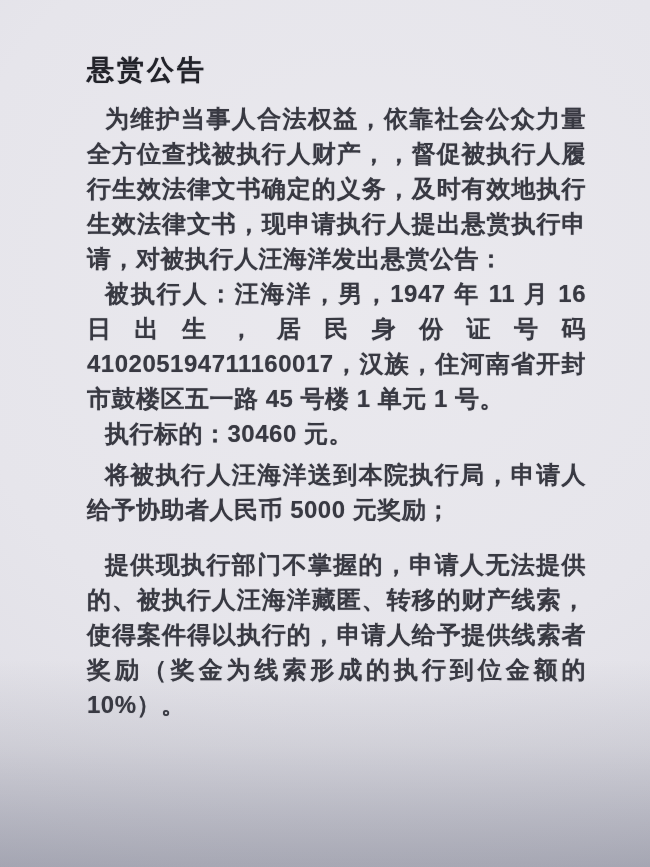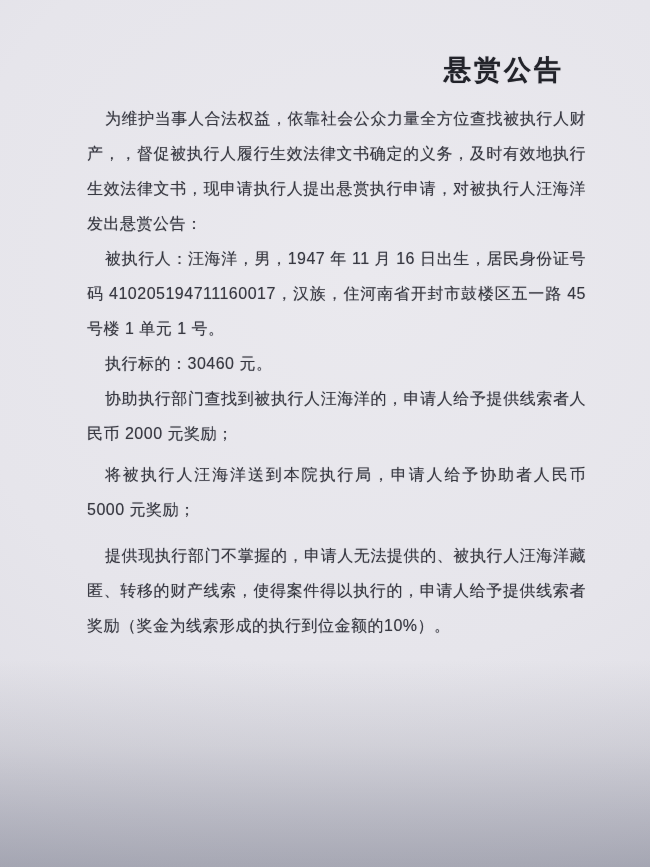--- a/index.html
+++ b/index.html
@@ -35,46 +35,46 @@
     position: absolute;
     top: 0;
     left: 0;
     width: 650px;
     box-sizing: border-box;
     padding: 52px 64px 0 87px;
     color: #35363e;
   }
   .doc-title {
     margin: 0 22px 13px 0;
-    text-align: right;
+    text-align: left;
     font-size: 27px;
     font-weight: bold;
     letter-spacing: 3px;
     color: #22232a;
     text-shadow: 0 0 1px rgba(34,35,42,0.55);
   }
   .para {
     margin: 0;
-    font-size: 16px;
+    font-size: 24px;
     line-height: 35px;
     letter-spacing: 0.5px;
     text-align: justify;
     text-indent: 18px;
     color: #383942;
     text-shadow: 0 0 1px rgba(56,57,66,0.45);
+    font-weight: bold;
   }
   .para.gap-lg { margin-top: 6px; }
-  .para.gap-sm { margin-top: 11px; }
+  .para.gap-sm { margin-top: 20px; }
 </style>
 </head>
 <body>
 
 <div class="photo">
   <div class="page">
     <h1 class="doc-title">悬赏公告</h1>
     <p class="para">为维护当事人合法权益，依靠社会公众力量全方位查找被执行人财产，，督促被执行人履行生效法律文书确定的义务，及时有效地执行生效法律文书，现申请执行人提出悬赏执行申请，对被执行人汪海洋发出悬赏公告：</p>
     <p class="para">被执行人：汪海洋，男，1947 年 11 月 16 日出生，居民身份证号码 410205194711160017，汉族，住河南省开封市鼓楼区五一路 45 号楼 1 单元 1 号。</p>
     <p class="para">执行标的：30460 元。</p>
-    <p class="para">协助执行部门查找到被执行人汪海洋的，申请人给予提供线索者人民币 2000 元奖励；</p>
     <p class="para gap-lg">将被执行人汪海洋送到本院执行局，申请人给予协助者人民币 5000 元奖励；</p>
     <p class="para gap-sm">提供现执行部门不掌握的，申请人无法提供的、被执行人汪海洋藏匿、转移的财产线索，使得案件得以执行的，申请人给予提供线索者奖励（奖金为线索形成的执行到位金额的10%）。</p>
   </div>
 </div>
 
 </body></html>

